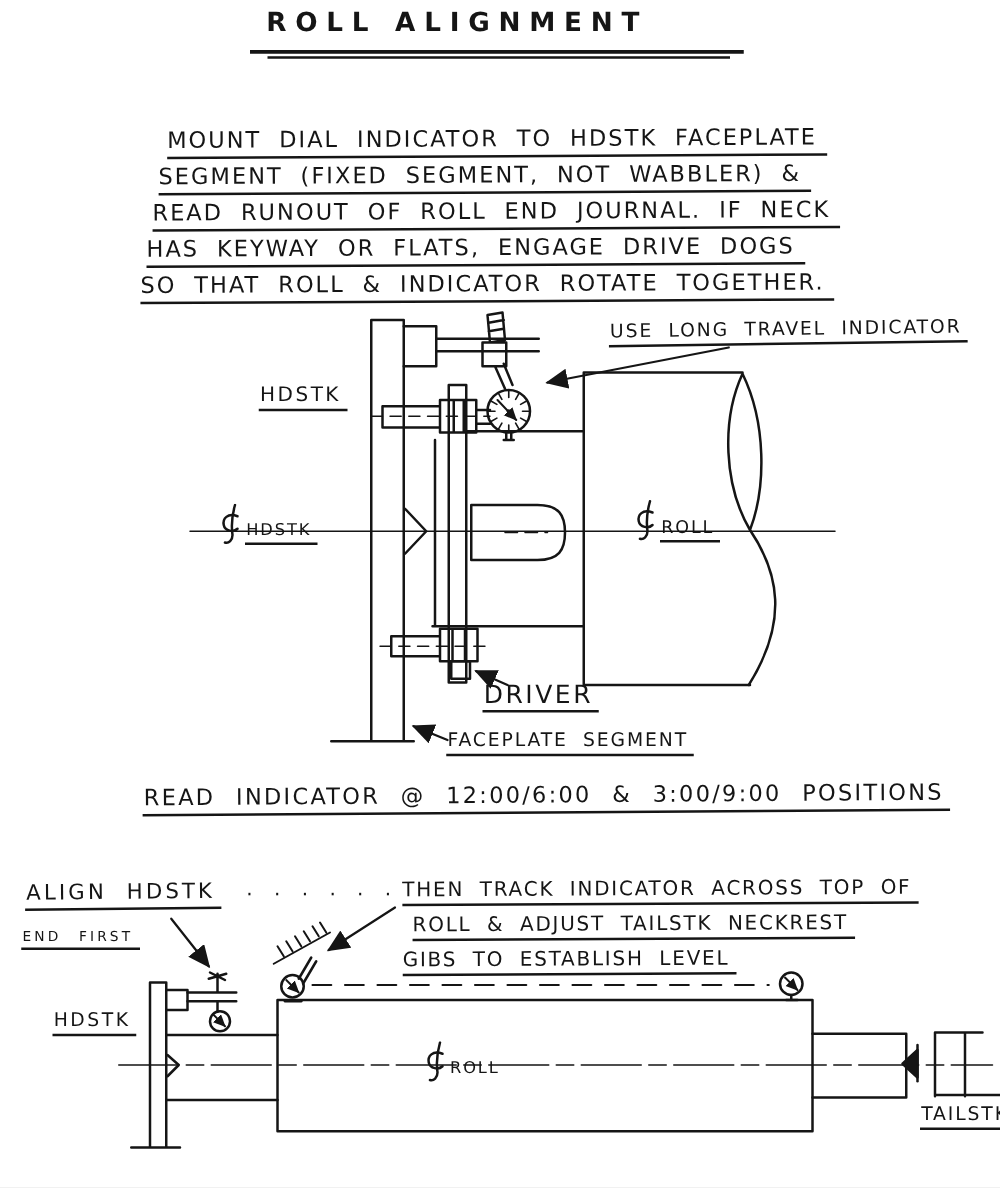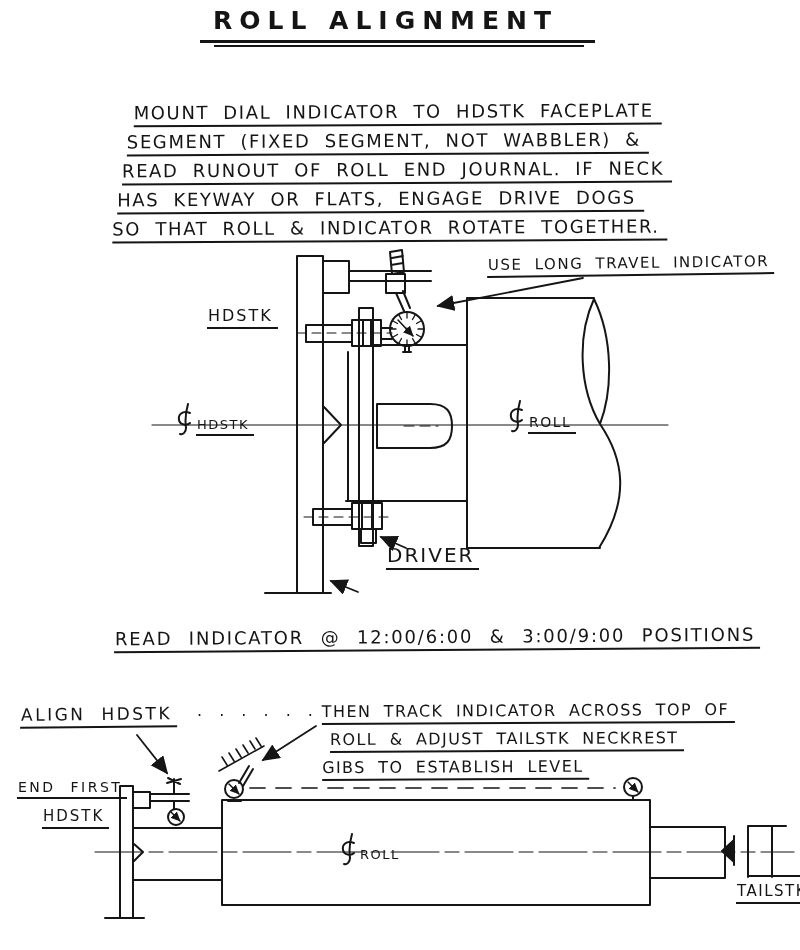--- a/index.html
+++ b/index.html
@@ -3,35 +3,35 @@
 <meta charset="utf-8">
 <style>
   html,body{margin:0;padding:0;background:#e8e8e8;}
   .page{
     position:relative;width:800px;height:950px;background:#ffffff;
     overflow:hidden;font-family:"DejaVu Sans",sans-serif;color:#151515;
   }
   .lbl{position:absolute;white-space:nowrap;color:#151515;
        font-family:"DejaVu Sans",sans-serif;line-height:1.1;}
   .u{border-bottom:2px solid #151515;padding:0 5px 2px 1px;}
-  .title{top:7px;left:213px;font-size:25px;letter-spacing:7px;font-weight:bold;}
+  .title{top:7px;left:213px;font-size:21px;letter-spacing:7px;font-weight:bold;}
   .rule{position:absolute;background:#151515;}
   .iline{display:table;border-bottom:2px solid #151515;padding:1px 8px 2px 0;
          margin-bottom:3px;font-size:18px;letter-spacing:1.6px;word-spacing:7px;}
   .instr{position:absolute;top:100px;left:112px;transform:rotate(-0.3deg);}
   .readnote{top:627px;left:114px;font-size:18px;letter-spacing:1.8px;word-spacing:9px;transform:rotate(-0.4deg);}
   .callout{top:255px;left:487px;font-size:15px;letter-spacing:1.5px;word-spacing:6px;transform:rotate(-0.8deg);}
   .m-hdstk{top:307px;left:207px;font-size:16px;letter-spacing:2px;}
   .driver{top:544px;left:386px;font-size:20px;letter-spacing:2px;}
   .faceseg{top:584px;left:357px;font-size:15px;letter-spacing:1.5px;word-spacing:6px;}
   .cl-label{position:absolute;display:flex;align-items:flex-start;gap:2px;}
   .cl-label .txt{font-size:13px;letter-spacing:1.5px;margin-top:14px;}
   .align1{top:705px;left:20px;font-size:17px;letter-spacing:2.5px;word-spacing:8px;transform:rotate(-0.6deg);}
   .dots{top:707px;left:197px;font-size:16px;letter-spacing:6px;}
-  .align2{top:780px;left:17px;font-size:14px;letter-spacing:2.5px;word-spacing:8px;text-align:center;}
+  .align2{top:744px;left:17px;font-size:11px;letter-spacing:2.5px;word-spacing:8px;text-align:center;}
   .tline{display:table;border-bottom:2px solid #151515;padding:1px 6px 2px 0;
          margin-bottom:4px;font-size:16px;letter-spacing:1.4px;word-spacing:6px;}
   .track{position:absolute;top:700px;left:322px;transform:rotate(-0.3deg);}
   .track .t2{margin-left:8px;}
   .b-hdstk{top:808px;left:42px;font-size:15px;letter-spacing:2px;}
   .tailstk{top:883px;left:736px;font-size:15px;letter-spacing:1.5px;}
   svg.art{position:absolute;top:0;left:0;}
   svg.art path,svg.art line,svg.art circle,svg.art rect{vector-effect:non-scaling-stroke;}
 </style>
 </head>
@@ -180,20 +180,21 @@
     <svg width="18" height="34" viewBox="0 0 18 34">
       <g stroke="#151515" stroke-width="2" fill="none" stroke-linecap="round">
         <path d="M12,1 C10,8 9,18 10,25 C10,29 7,32 4,31"></path>
         <path d="M14,10 C6,7 2,12 3,17 C4,22 11,23 14,20"></path>
       </g>
     </svg>
     <span class="txt u" style="font-size:14px">ROLL</span>
   </div>
 
   <div class="lbl driver u">DRIVER</div>
+  <div class="lbl faceseg u">FACEPLATE SEGMENT</div>
 
   <div class="lbl readnote u">READ INDICATOR @ 12:00/6:00 &amp; 3:00/9:00 POSITIONS</div>
 
   <div class="lbl align1 u">ALIGN HDSTK</div>
   <div class="lbl dots">· · · · · ·</div>
   <div class="lbl align2 u">END FIRST</div>
 
   <div class="track">
     <div class="tline">THEN TRACK INDICATOR ACROSS TOP OF</div>
     <div class="tline t2">ROLL &amp; ADJUST TAILSTK NECKREST</div>

